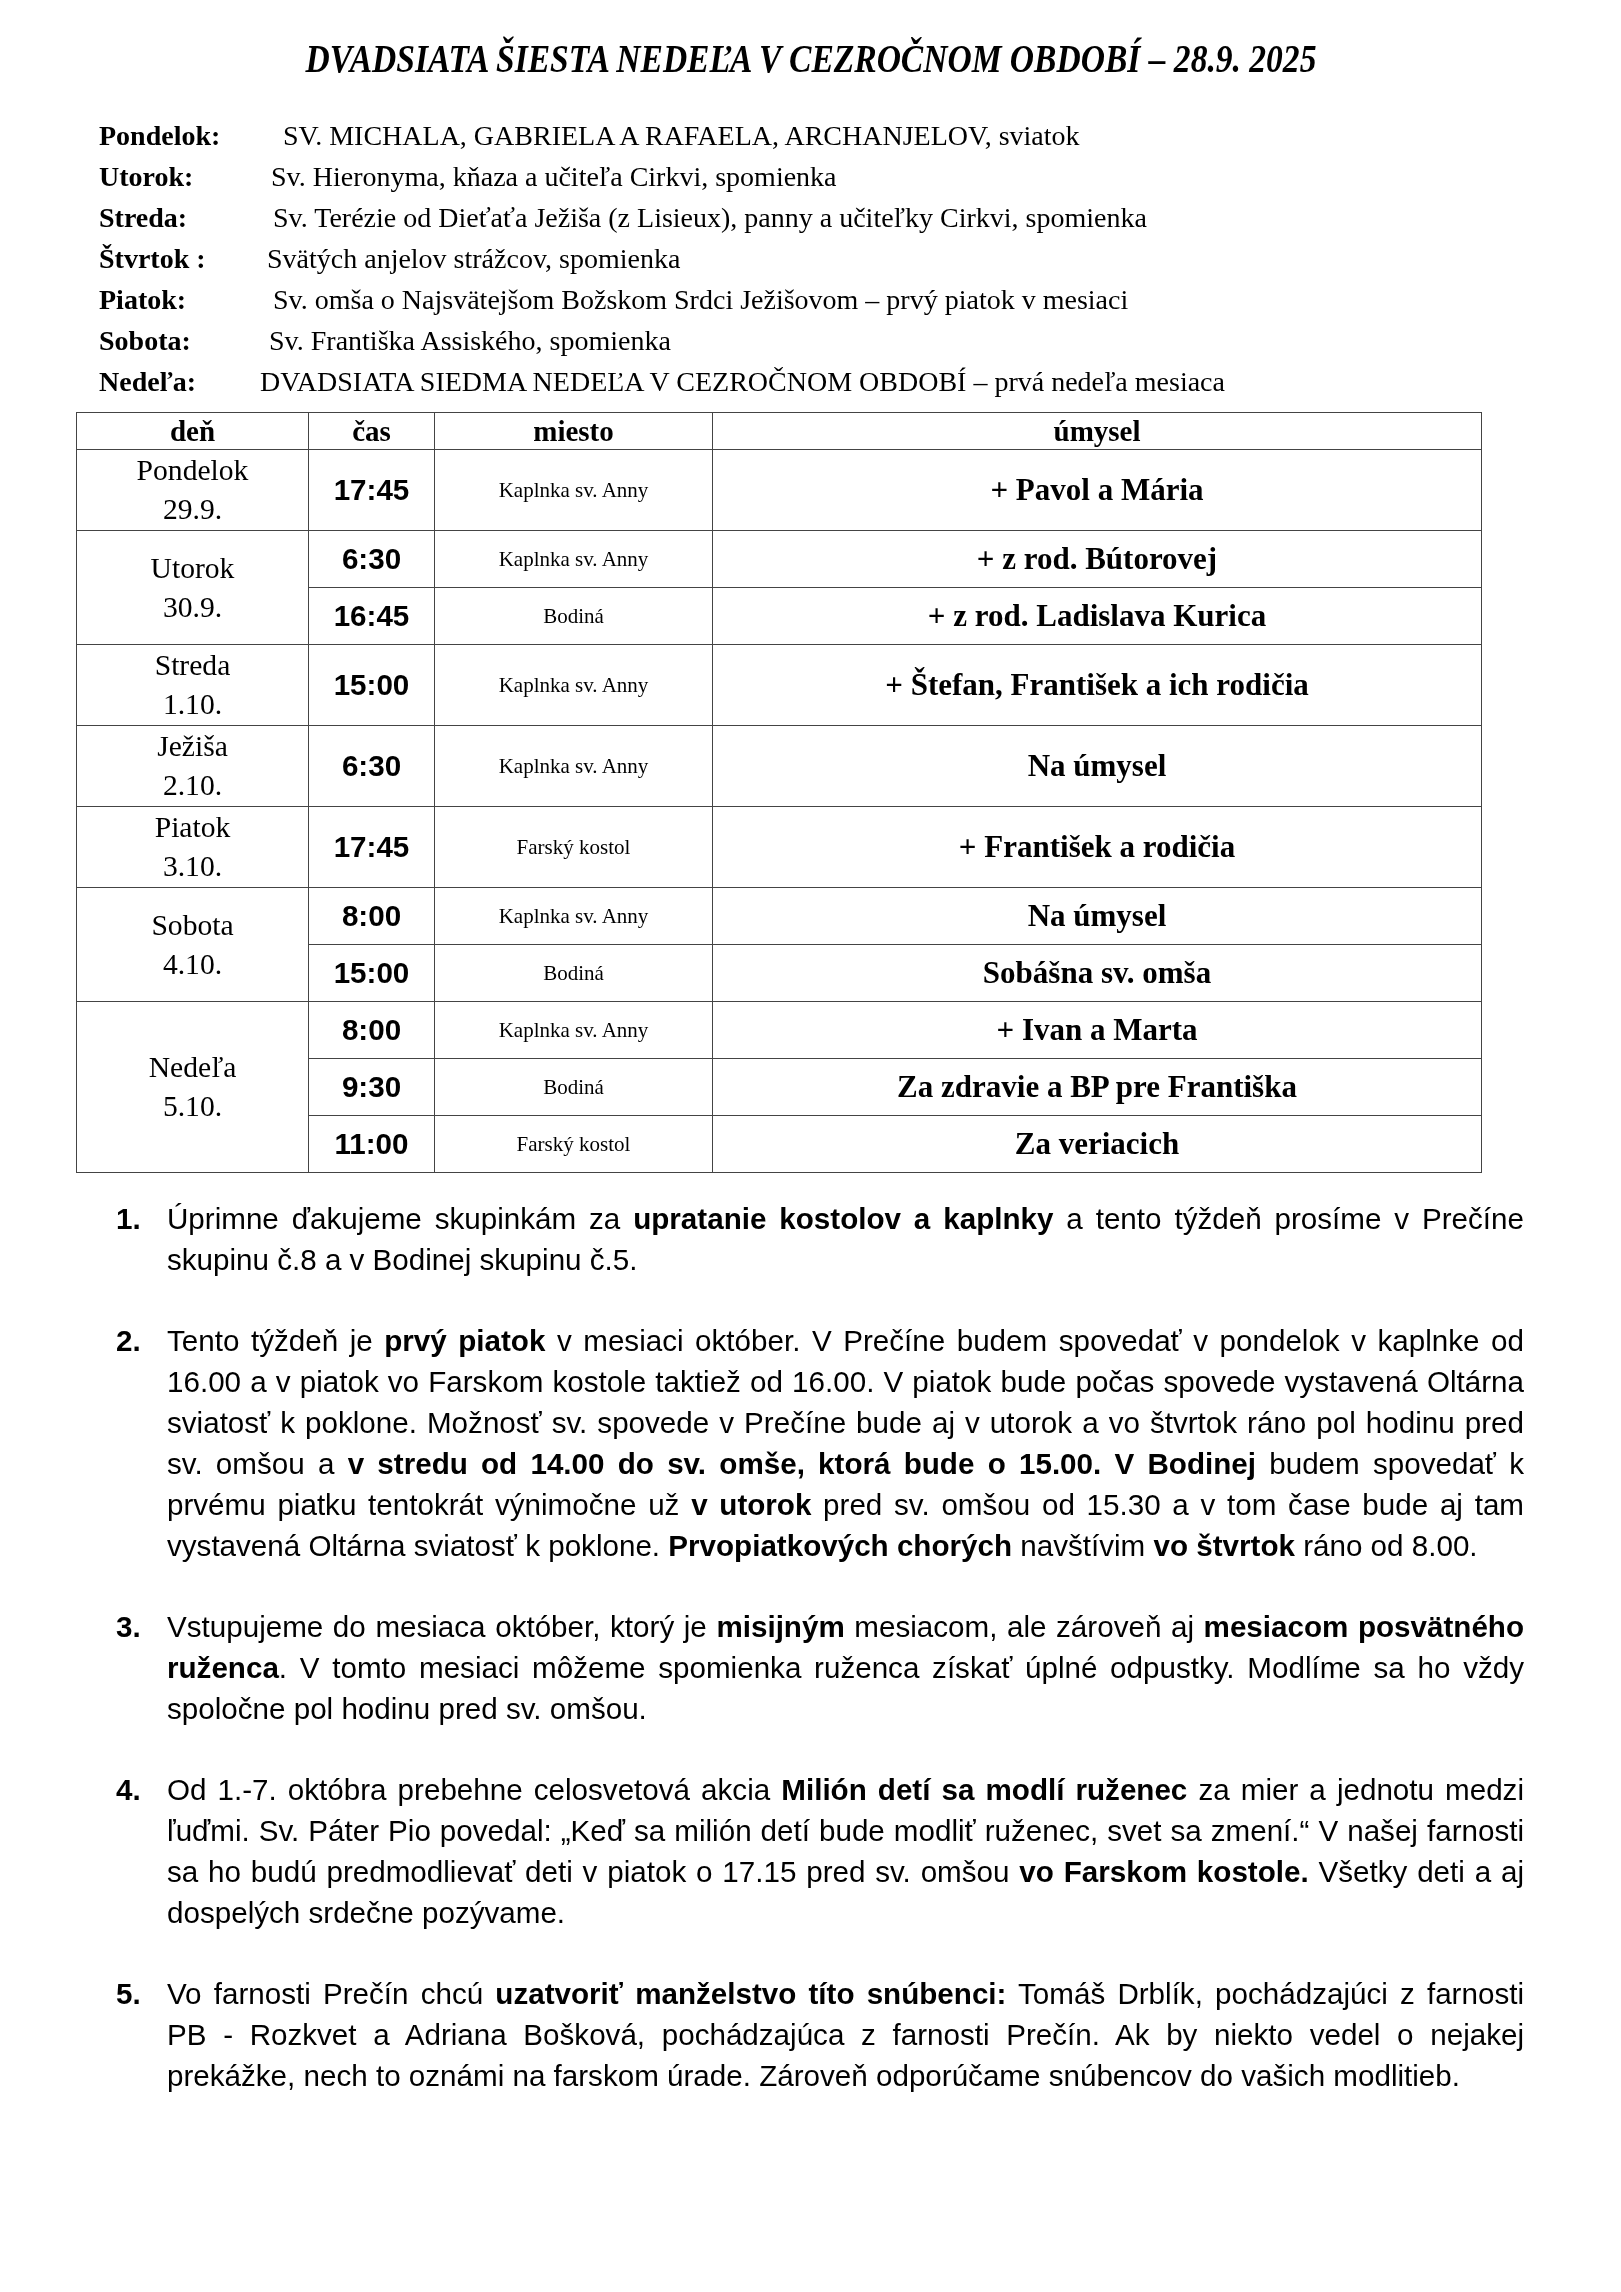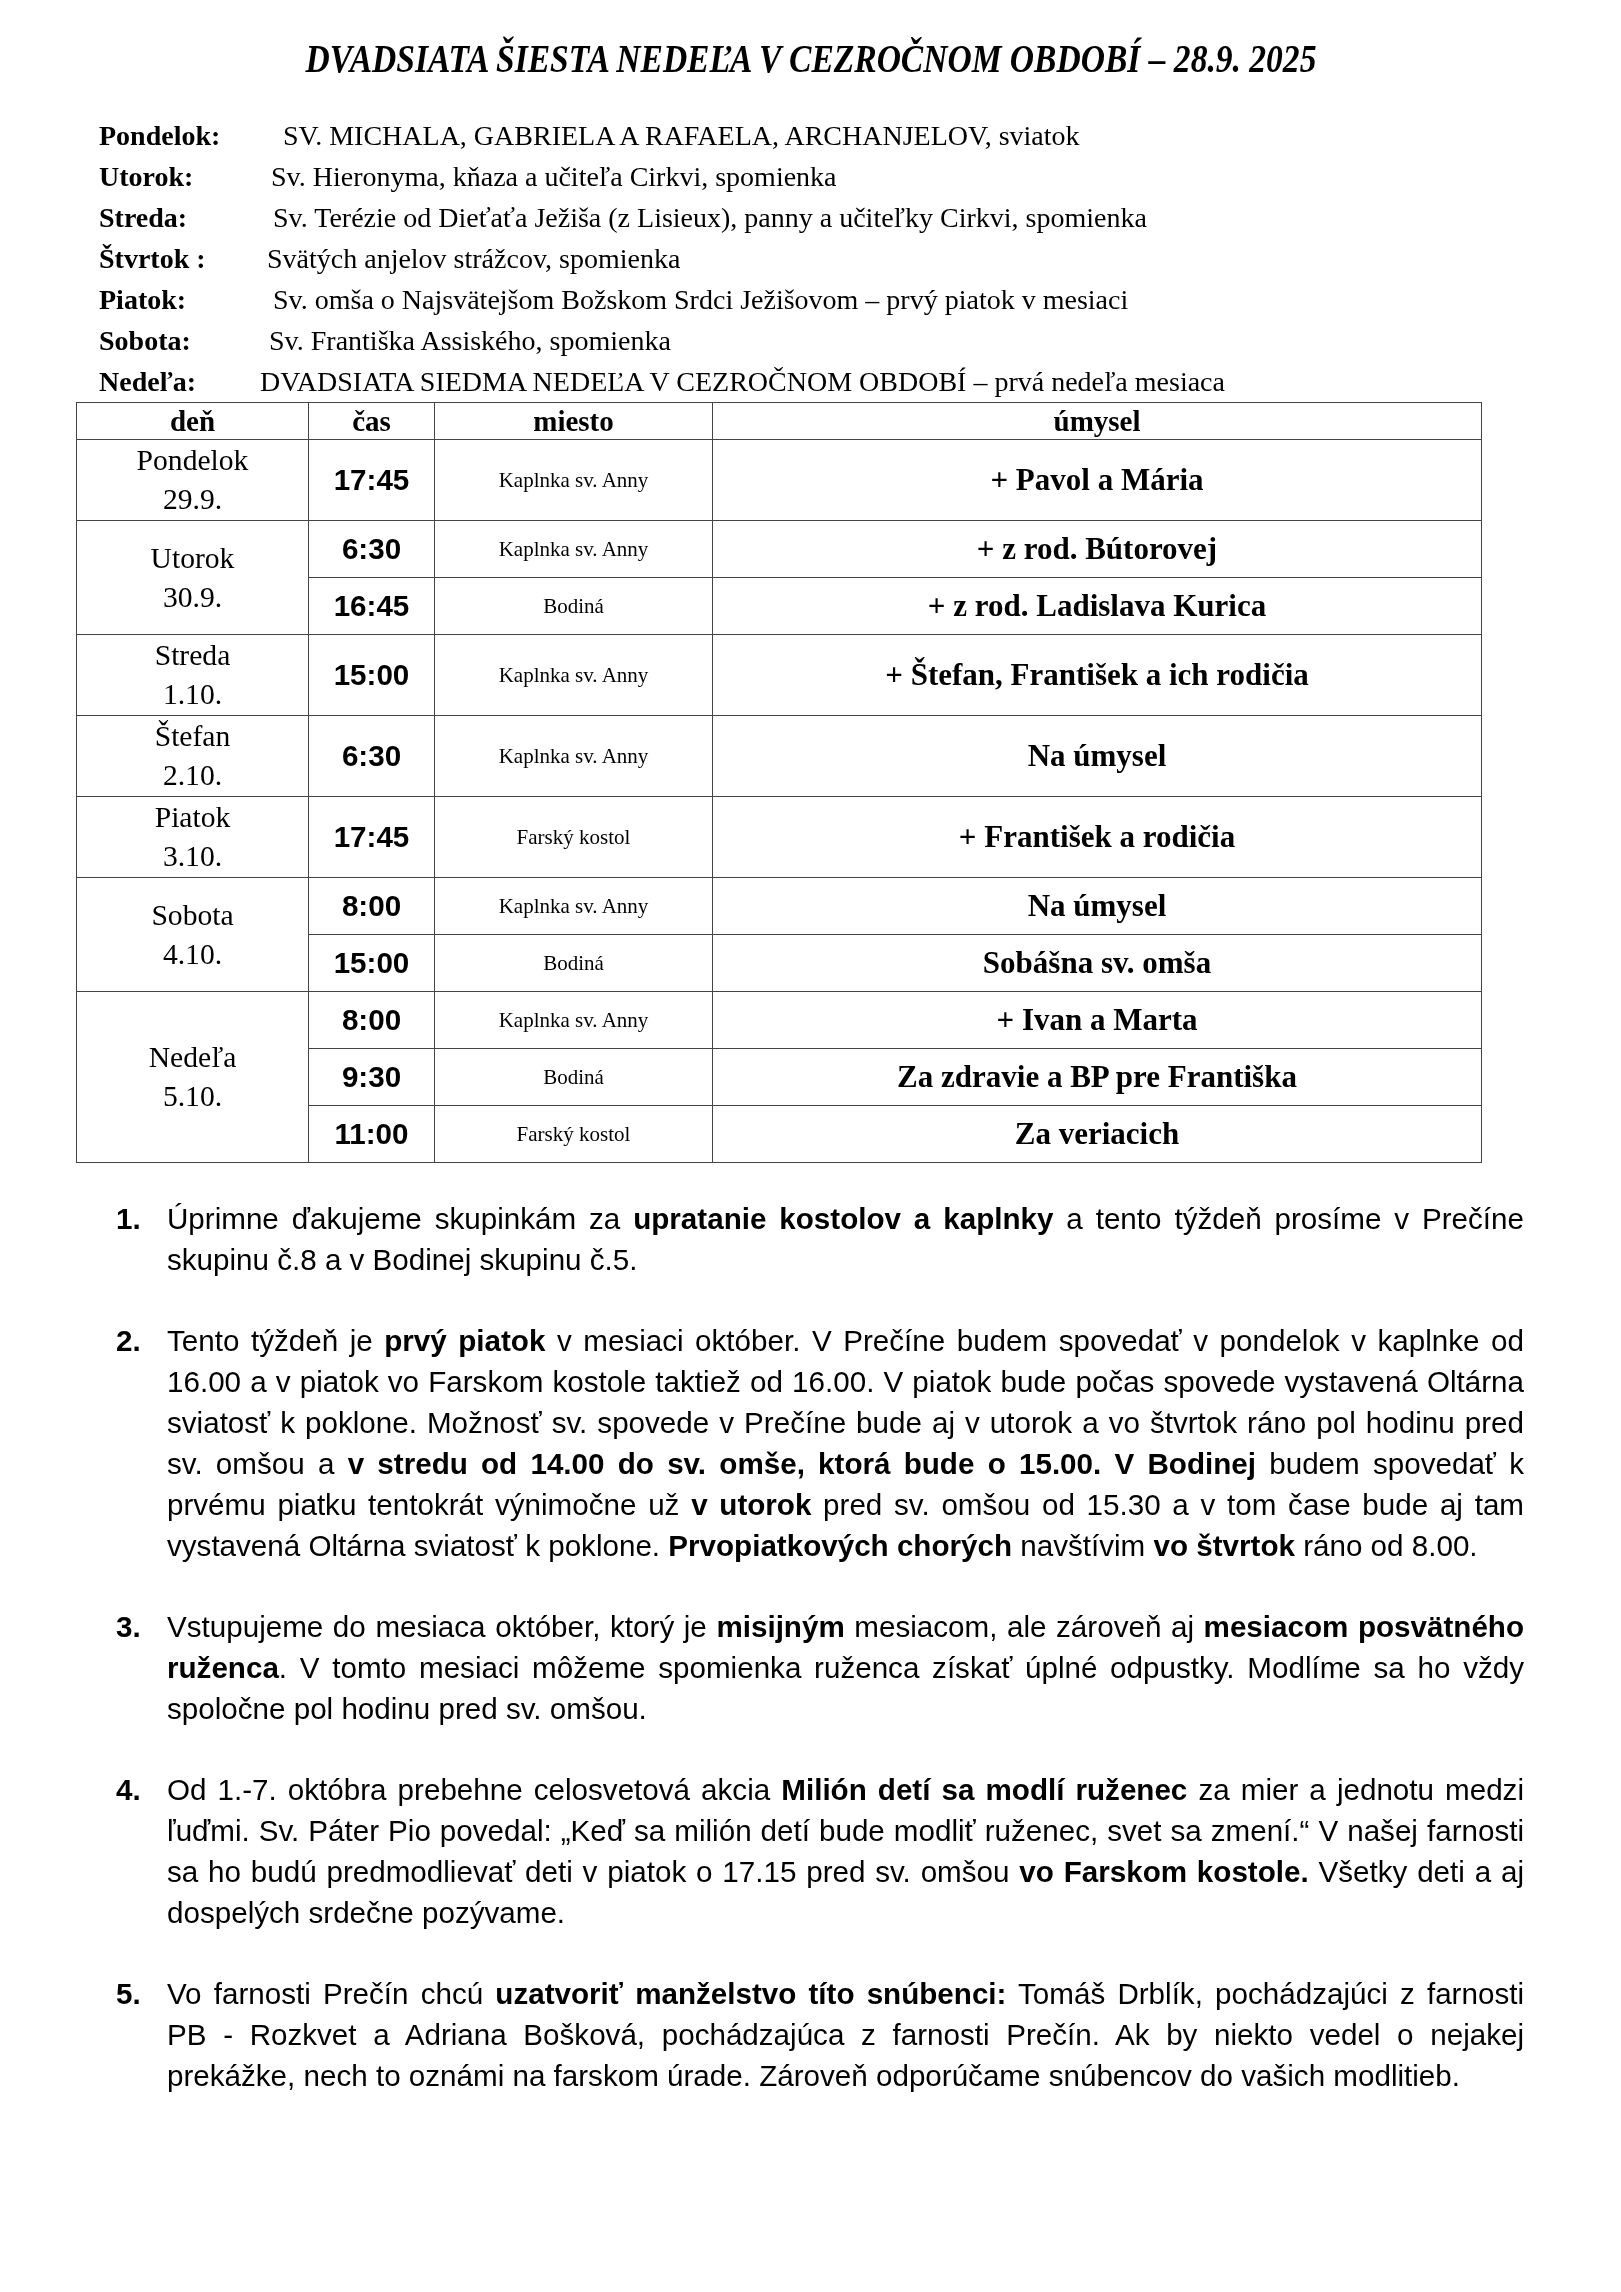--- a/index.html
+++ b/index.html
@@ -17,21 +17,21 @@
   .wd-text { position: absolute; left: 170px; }
   .wd-row.sunday .wd-text { left: 161px; }
   .wd-row.pondelok .wd-text { left: 184px; }
   .wd-row.stvrtok .wd-text { left: 168px; }
   .wd-row.streda .wd-text { left: 174px; }
   .wd-row.piatok .wd-text { left: 174px; }
   .wd-row.sobota .wd-text { left: 170px; }
   .wd-row.utorok .wd-text { left: 172px; }
 
   #schedule {
-    position: absolute; left: 76px; top: 402px; width: 1405px;
+    position: absolute; left: 76px; top: 412px; width: 1405px;
     border-collapse: collapse; table-layout: fixed;
     font-family: "Liberation Serif", serif;
   }
   #schedule th, #schedule td { border: 1.8px solid #444; text-align: center; vertical-align: middle; padding: 0; }
   #schedule th { height: 36px; font-size: 29px; font-weight: bold; line-height: 32px; }
   #schedule td.day { font-size: 29.6px; line-height: 39px; }
   #schedule td.time { font-family: "Liberation Sans", sans-serif; font-weight: bold; font-size: 29.6px; }
   #schedule td.place { font-size: 21px; }
   #schedule td.intent { font-size: 31px; font-weight: bold; }
   #schedule tr.r-tall td { height: 80px; }
@@ -121,21 +121,21 @@
         <td class="day" rowspan="1">
           <div>Streda</div>
           <div>1.10.</div>
         </td>
         <td class="time">15:00</td>
         <td class="place">Kaplnka sv. Anny</td>
         <td class="intent">+ Štefan, František a ich rodičia</td>
       </tr>
       <tr class="r-tall">
         <td class="day" rowspan="1">
-          <div>Štefan</div>
+          <div>Ježiša</div>
           <div>2.10.</div>
         </td>
         <td class="time">6:30</td>
         <td class="place">Kaplnka sv. Anny</td>
         <td class="intent">Na úmysel</td>
       </tr>
       <tr class="r-tall">
         <td class="day" rowspan="1">
           <div>Piatok</div>
           <div>3.10.</div>

